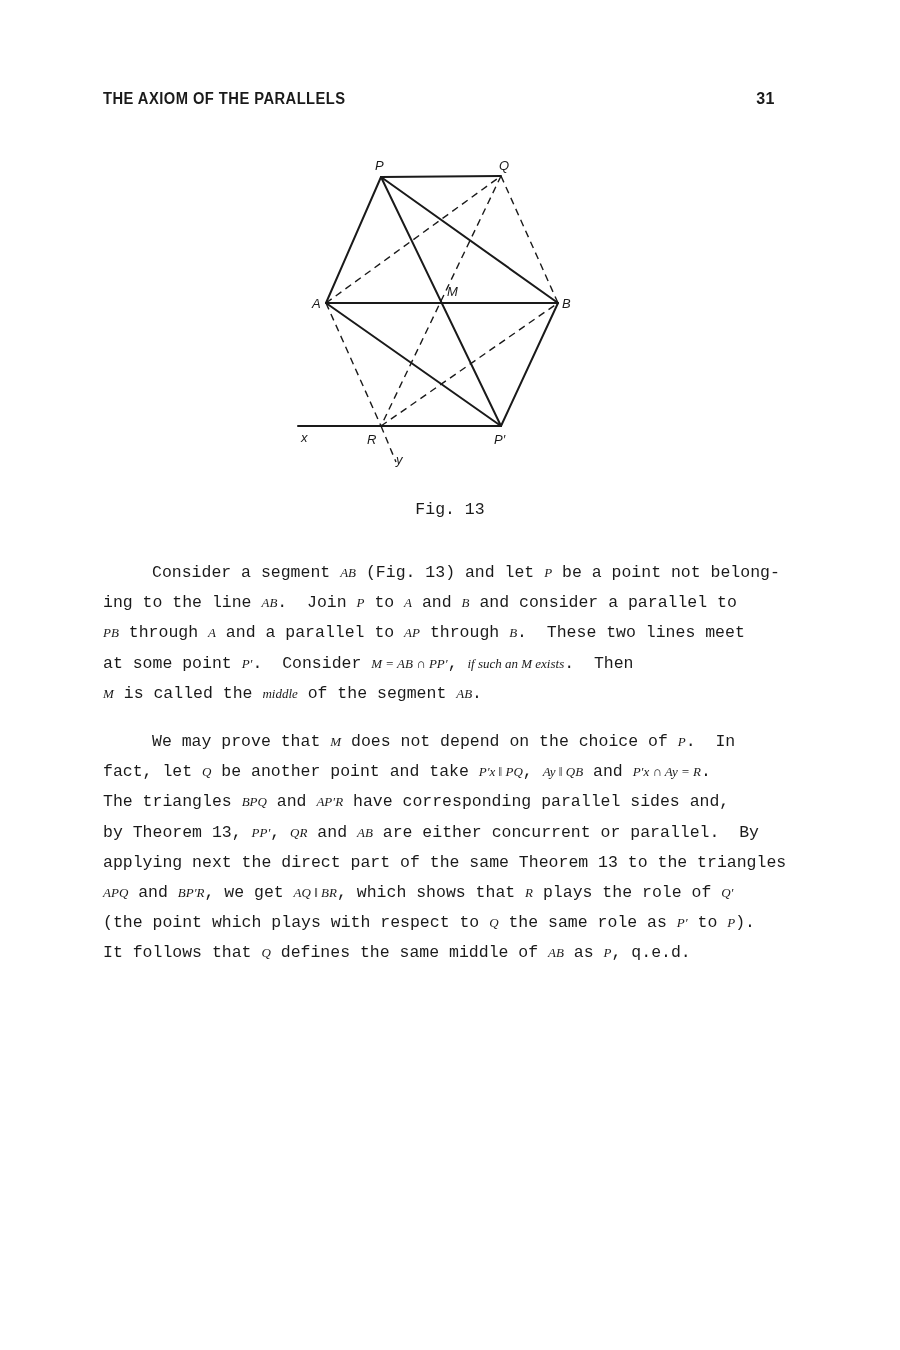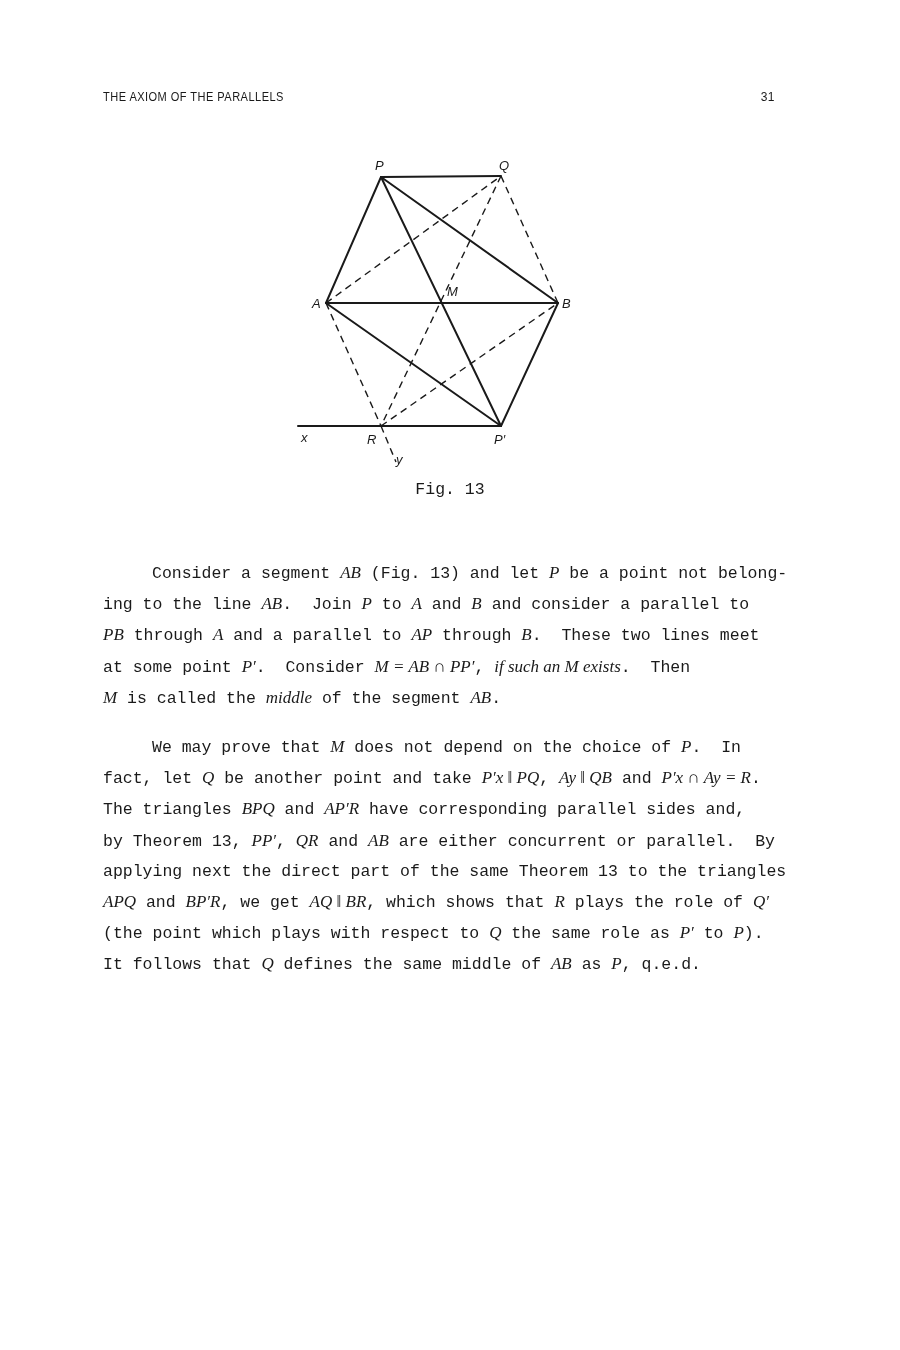--- a/index.html
+++ b/index.html
@@ -1,28 +1,28 @@
 <!DOCTYPE html>
 <html><head>
 <meta charset="utf-8">
 <style>
   html, body { margin:0; padding:0; background:#ffffff; }
   body { width:900px; height:1350px; position:relative; overflow:hidden; color:#1a1a1a;
          font-family:"Liberation Mono", monospace; }
   .header { position:absolute; top:90px; left:103px; width:672px; height:24px;
-            font-family:"Liberation Sans", sans-serif; font-size:12px; letter-spacing:0.5px; }
+            font-family:"Liberation Sans", sans-serif; font-size:16px; letter-spacing:0.5px;font-weight:bold; }
   .header .title { position:absolute; left:0; top:0; transform:scaleX(0.92); transform-origin:left; }
   .header .pageno { position:absolute; right:0; top:0; }
   .figure { position:absolute; left:0; top:0; width:900px; height:480px; }
-  .caption { position:absolute; top:480px; left:0; width:900px; text-align:center; font-size:16.5px; }
+  .caption { position:absolute; top:500px; left:0; width:900px; text-align:center; font-size:16.5px; }
   .body { position:absolute; top:558px; left:103px; width:720px; font-size:16.5px; line-height:30.2px; }
   .para { margin:0; white-space:pre; }
   .para + .para { margin-top:18px; }
   .indent { display:inline-block; width:49px; }
-  i { font-family:"Liberation Serif", serif; font-style:italic; font-size:17px; }
+  i { font-family:"Liberation Serif", serif; font-style:italic; font-size:13px; }
   .lbl { font-family:"Liberation Sans", sans-serif; font-style:italic; font-size:13px; fill:#1a1a1a; }
 </style>
 </head>
 <body>
 
 <div class="header">
   <span class="title">THE AXIOM OF THE PARALLELS</span>
   <span class="pageno">31</span>
 </div>
 

